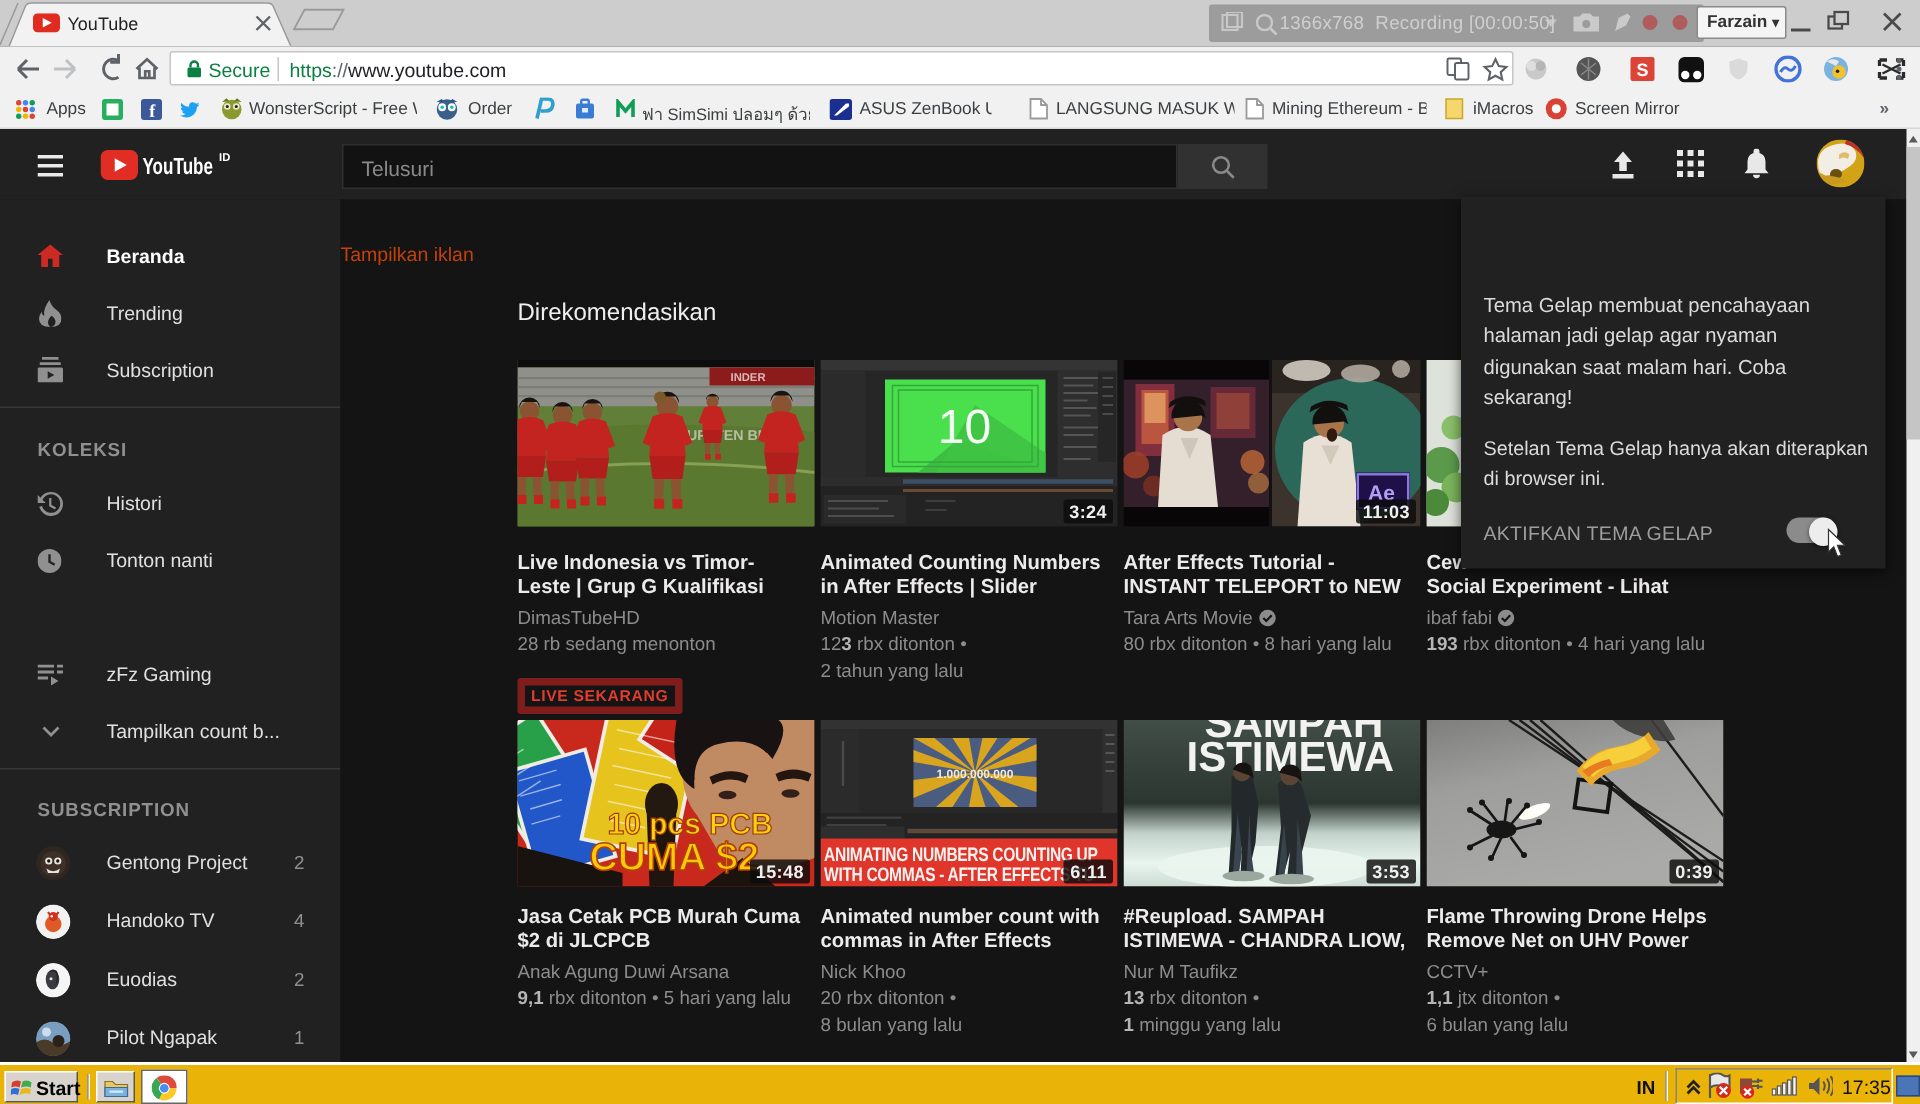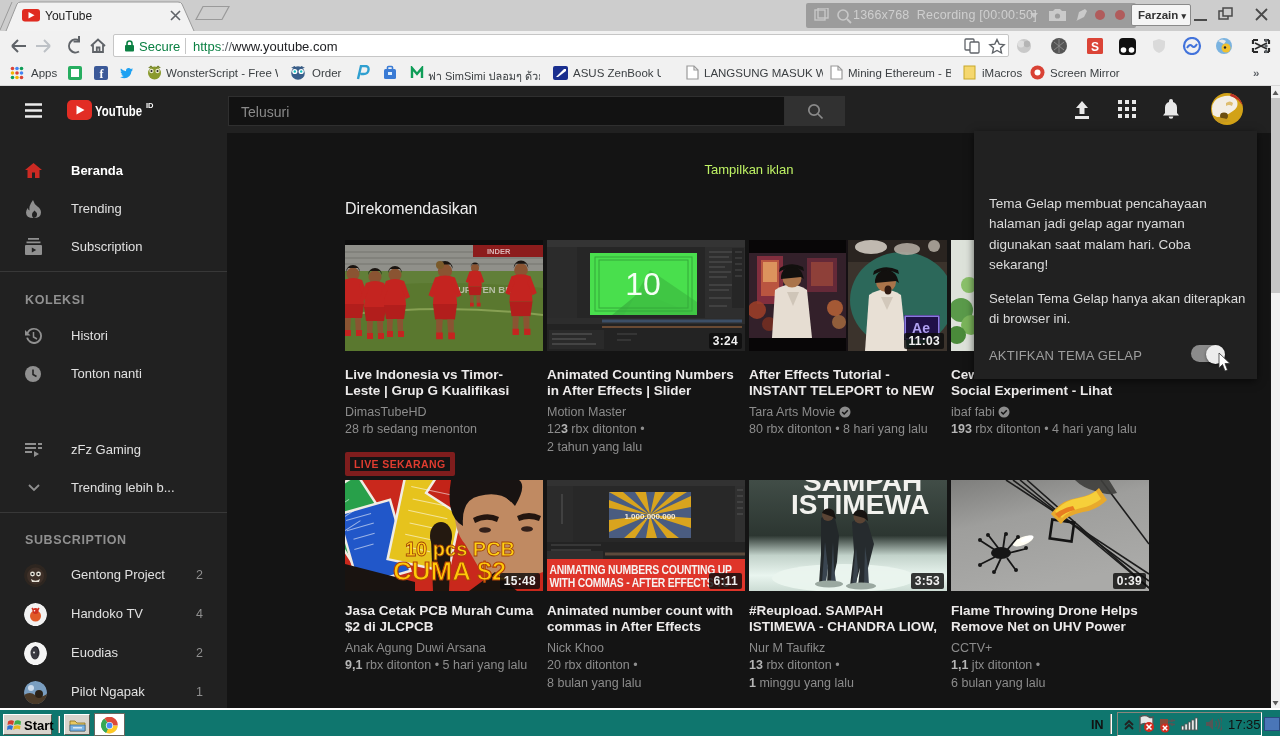--- a/index.html
+++ b/index.html
@@ -27,21 +27,21 @@
 .ctitle{position:absolute;left:0;width:196px;font-size:13.5px;font-weight:bold;color:#eceaea;line-height:15.5px}
 .cmeta{position:absolute;left:0;width:196px;font-size:12.5px;color:#8c8c8c;line-height:13px}
 .dur{position:absolute;right:3px;top:93px;background:rgba(12,12,12,.82);color:#f0f0f0;font-size:12px;font-weight:bold;padding:1px 4px;border-radius:2px;letter-spacing:.3px}
 
 #popup{left:974px;top:45px;width:283px;height:248px;background:#212121;box-shadow:0 2px 8px rgba(0,0,0,.6)}
 #popuphead{position:absolute;left:0;top:0;width:283px;height:42px;background:#5a5a5a}
 
 #sbar{left:1271px;top:0;width:9px;height:622px;background:#f0f0f0}
 #sthumb{position:absolute;left:0;top:12px;width:9px;height:195px;background:#c5c5c5}
 
-#taskbar{left:0;top:708px;width:1280px;height:28px;background:#0f766e;border-top:2px solid #fff}
+#taskbar{left:0;top:708px;width:1280px;height:28px;background:#eab308;border-top:2px solid #fff}
 .tbtn{position:absolute;top:4px;height:21px;background:#d8d4cd;border-top:1px solid #fff;border-left:1px solid #fff;border-right:1px solid #58584f;border-bottom:1px solid #58584f}
 </style></head>
 <body>
 <div class="a" id="page">
   <div class="a" id="masthead">
     <svg class="a" style="left:25px;top:17px" width="18" height="15">
         <path d="M0,1.5 H17 M0,7.5 H17 M0,13.5 H17" stroke="#ebebeb" stroke-width="2.4"></path>
       </svg>
     <svg class="a" style="left:67px;top:14px" width="90" height="21">
       <rect x="0" y="0" width="25" height="20" rx="5" fill="#e22d24"></rect>
@@ -135,21 +135,21 @@
     <div class="sitem" style="top:298px">
       <svg class="a" style="left:25px;top:12px" width="17" height="14">
           <path d="M0,0 H11 V2 H0 Z M0,4 H11 V6 H0 Z M0,8 H7 V10 H0 Z M13,0 H17 V2 H13 Z M13,4 H17 V6 H13 Z M9,8 L14,11 L9,14 Z" fill="#909090"></path>
         </svg>
       <div class="txt">zFz Gaming</div>
     </div>
     <div class="sitem" style="top:336px">
       <svg class="a" style="left:28px;top:15px" width="12" height="8">
           <path d="M1,1 L6,6 L11,1" stroke="#909090" stroke-width="1.8" fill="none"></path>
         </svg>
-      <div class="txt">Trending lebih b...</div>
+      <div class="txt">Tampilkan count b...</div>
     </div>
     <div class="sdiv" style="top:379px"></div>
     <div class="shead" style="top:400px">SUBSCRIPTION</div>
     <div class="sitem" style="top:422px;height:40px">
       <svg class="avatar" width="23" height="23">
           <circle cx="11.5" cy="11.5" r="11.5" fill="#2e2620"></circle>
           <circle cx="11.5" cy="12" r="8.5" fill="#3e3028"></circle>
           <circle cx="8.5" cy="10" r="2.4" fill="#e8e4da"></circle>
           <circle cx="14.5" cy="10" r="2.4" fill="#e8e4da"></circle>
           <circle cx="8.5" cy="10" r="1.1" fill="#111"></circle>
@@ -185,21 +185,21 @@
           <circle cx="11.5" cy="11.5" r="11.5" fill="#7a9ec0"></circle>
           <path d="M0,14 q6,-4 11,0 t12,-1 V23 H0 Z" fill="#4a3a28"></path>
           <circle cx="15" cy="13" r="4" fill="#2a2218"></circle>
           <circle cx="7" cy="7" r="3" fill="#cddcec"></circle>
         </svg>
       <div class="txt">Pilot Ngapak</div>
         <div class="cnt">1</div>
     </div>
   </div>
   <div class="a" id="content">
-    <div class="a" style="left:0;top:29px;width:1044px;text-align:center;font-size:13px;color:#bef264">Tampilkan iklan</div>
+    <div class="a" style="left:0;top:29px;width:1044px;text-align:left;font-size:13px;color:#c2410c">Tampilkan iklan</div>
     <div class="a" style="left:118px;top:67px;font-size:16px;color:#efefef">Direkomendasikan</div>
 
     <div class="card" style="left:118px;top:107px;height:230px">
       <svg class="thumb" viewBox="0 0 198 111">
         <rect width="198" height="111" fill="#5f7d37"></rect>
         <rect width="198" height="5" fill="#0d0d0d"></rect>
         <rect y="5" width="198" height="26" fill="#90908a"></rect>
         <path d="M0,12 H198 M0,18 H198 M0,24 H198" stroke="#7d7d78" stroke-width="1.5"></path>
         <rect x="128" y="5" width="70" height="12" fill="#8c1c1c"></rect>
         <text x="142" y="14" font-size="7.5" fill="#dbb8b8" font-family="Liberation Sans" font-weight="bold">INDER</text>

